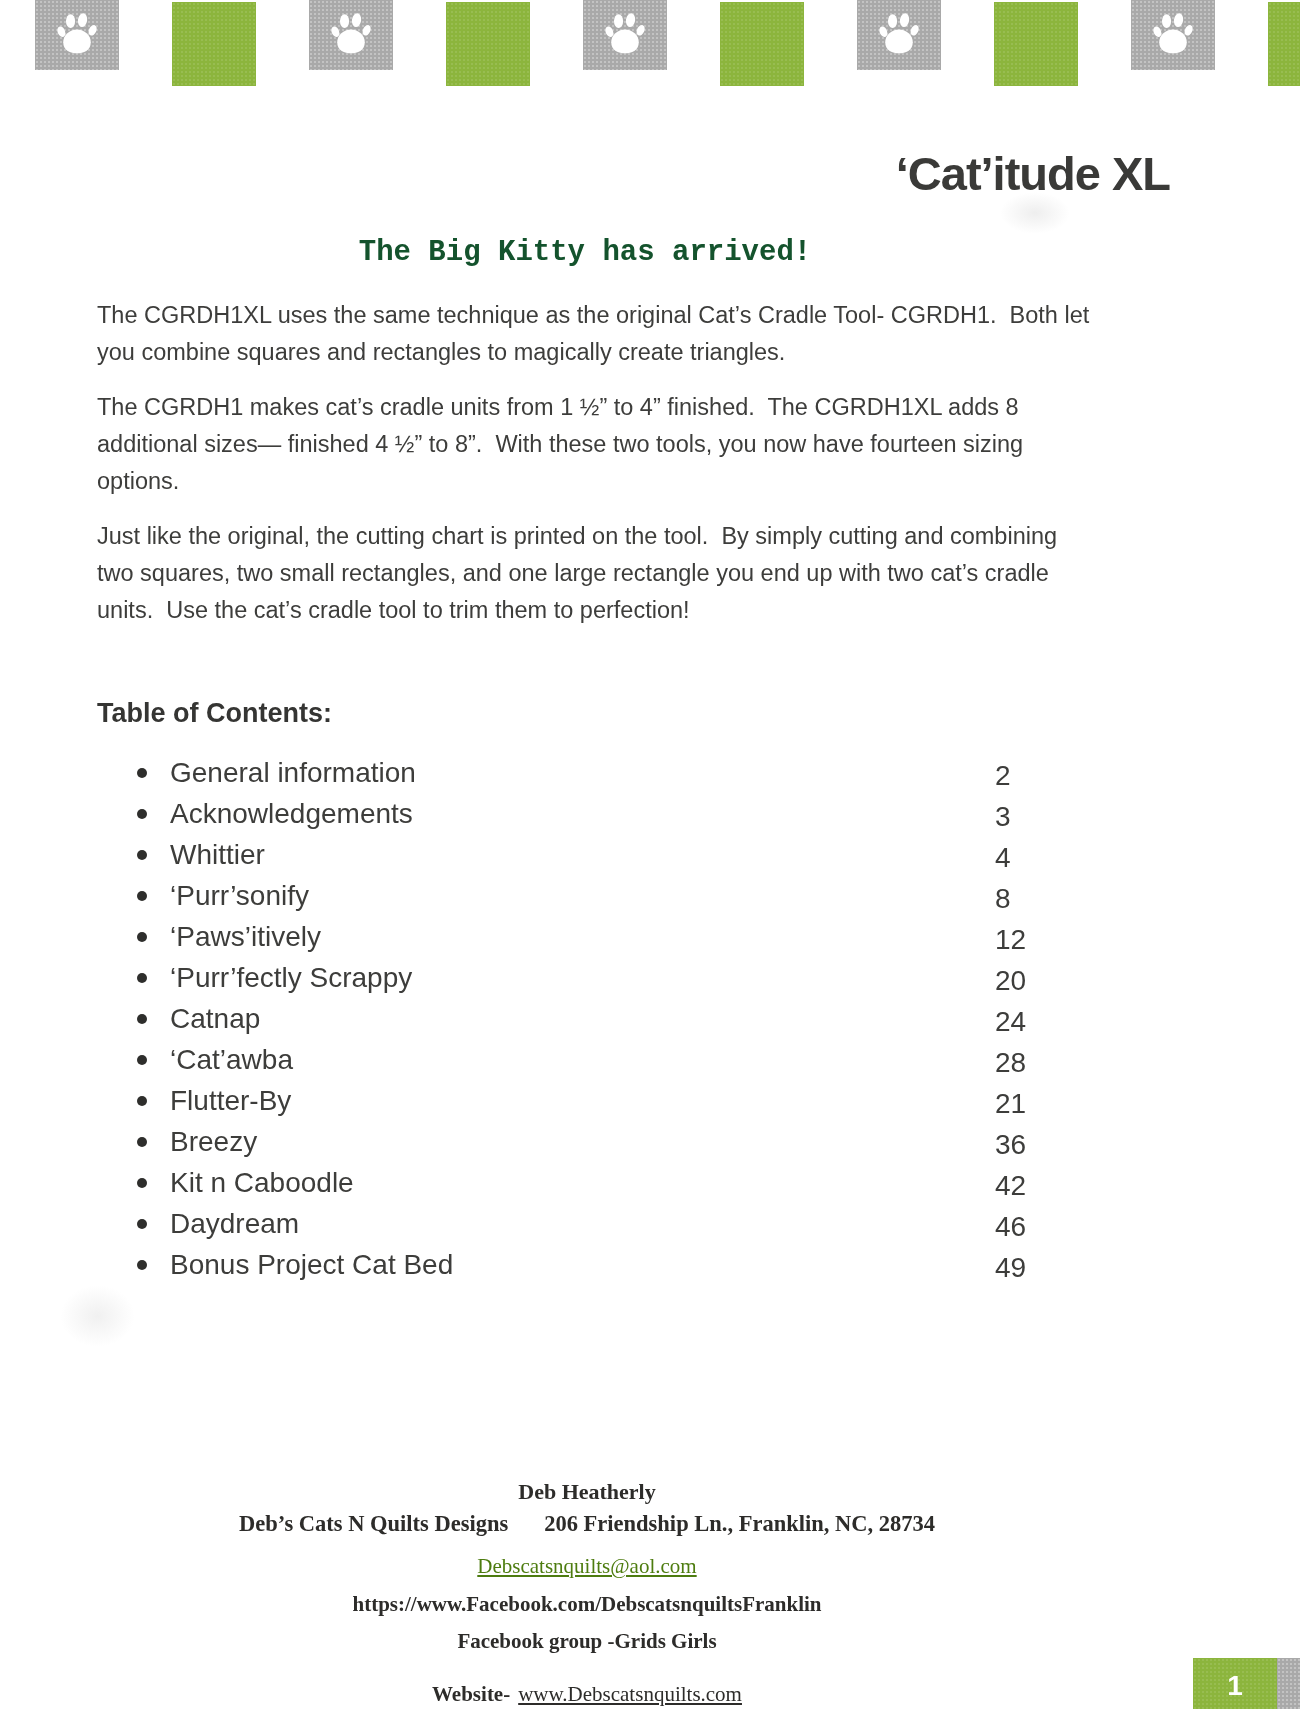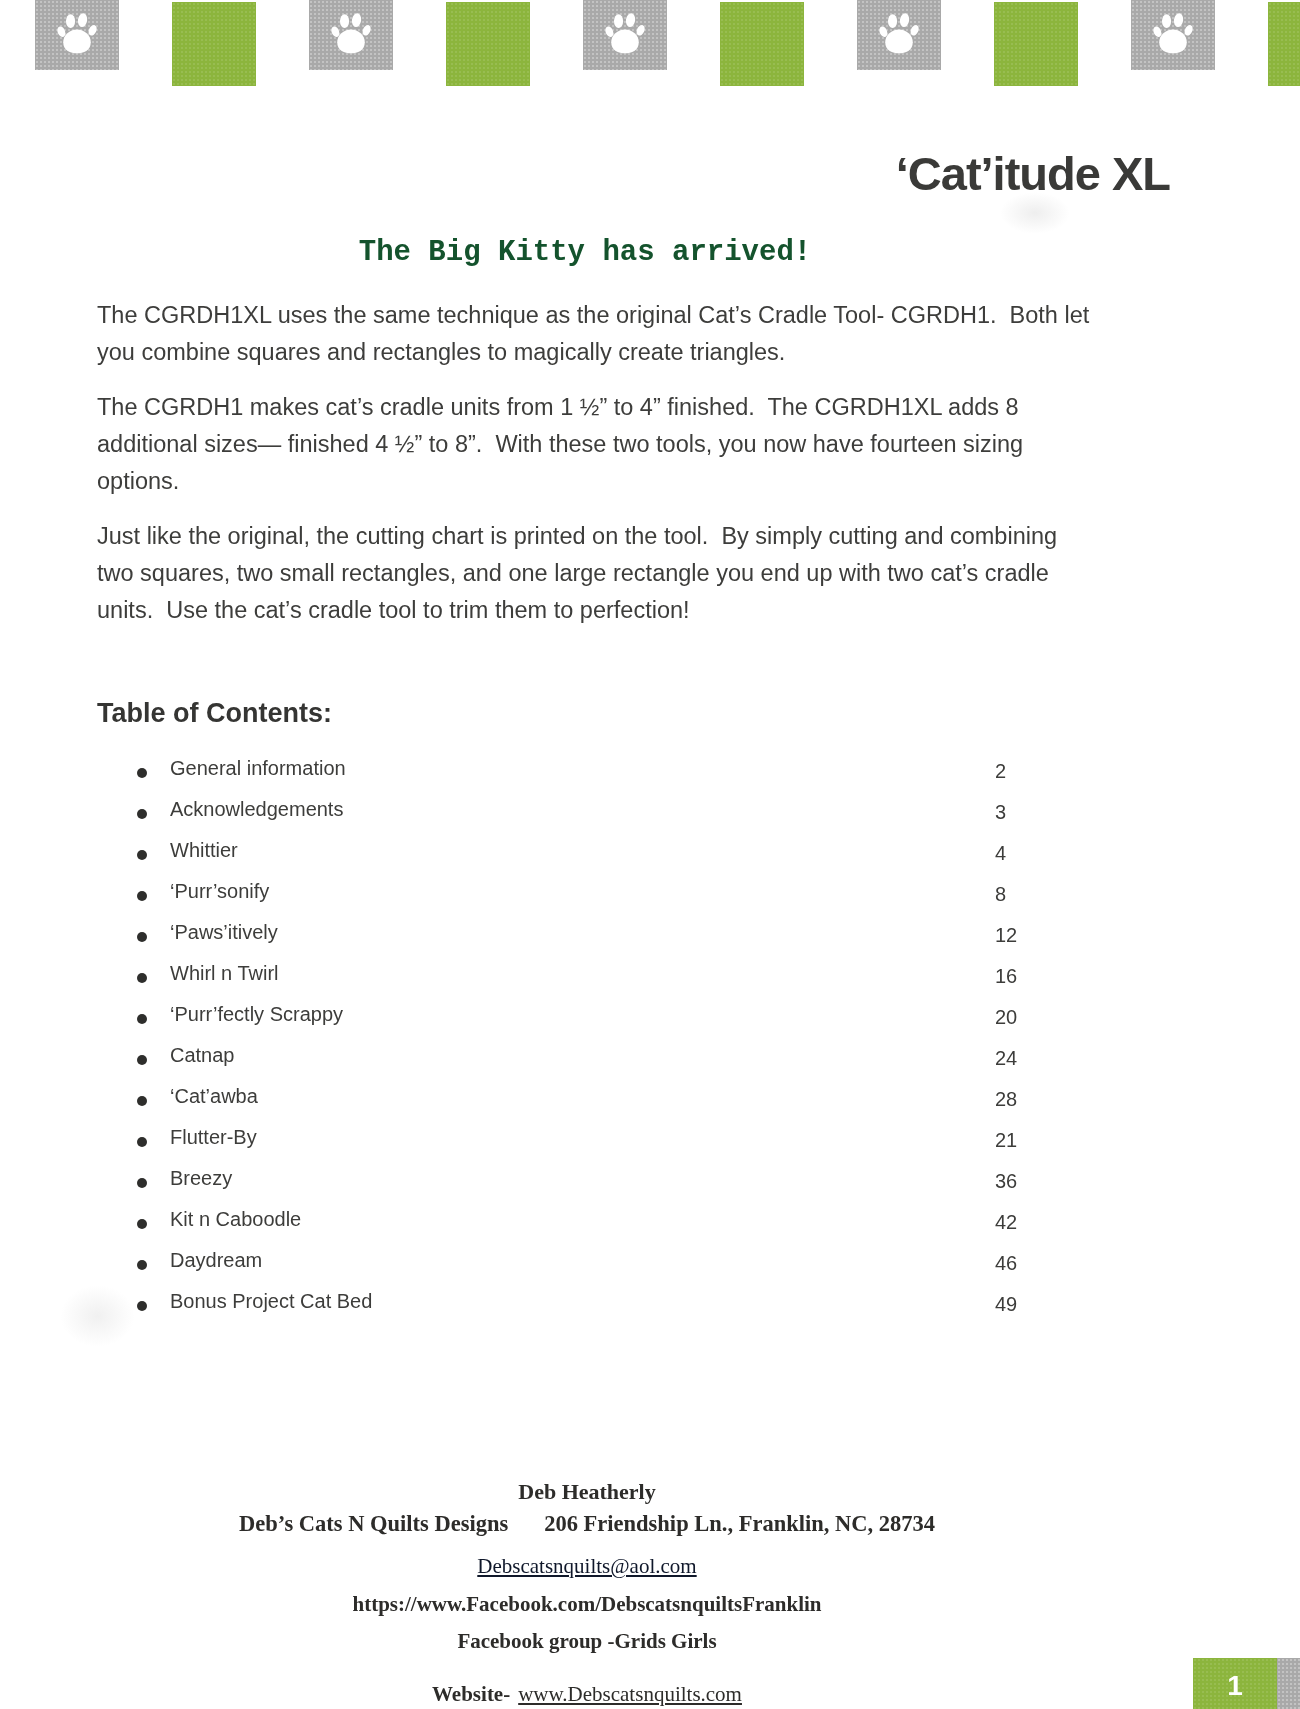--- a/index.html
+++ b/index.html
@@ -50,38 +50,38 @@
 
   
   .toc-heading{
     position:absolute;left:97px;top:698px;
     font-size:27px;font-weight:bold;color:#353533;
   }
   .toc{
     position:absolute;left:137px;top:757px;width:960px;
     list-style:none;margin:0;padding:0;
   }
-  .toc-row{position:relative;height:41px;font-size:20px;}
+  .toc-row{position:relative;height:41px;font-size:28px;}
   .toc-dot{
     position:absolute;left:0;top:11px;width:10px;height:10px;border-radius:50%;
     background:#2e2e2c;
   }
   .toc-label{position:absolute;left:33px;top:0;white-space:pre;}
   .toc-page{position:absolute;left:858px;top:3px;}
 
   
   .footer{
     position:absolute;left:0;top:1479px;width:1174px;text-align:center;
     font-family:"Liberation Serif", serif;color:#2d2c2a;
   }
   .f-author{font-size:22px;font-weight:bold;}
   .f-line2{font-size:22.5px;font-weight:bold;margin-top:6px;}
   .f-line2 .addr{margin-left:36px;}
   .f-email{margin-top:17px;font-size:21px;}
-  .f-email a{color:#0f172a;text-decoration:underline;}
+  .f-email a{color:#4d7c0f;text-decoration:underline;}
   .f-fb{margin-top:13px;font-size:21px;font-weight:bold;}
   .f-group{margin-top:12px;font-size:21px;font-weight:bold;}
   .f-web{margin-top:28px;font-size:21px;font-weight:bold;}
   .f-web a{font-weight:normal;color:#2d2c2a;text-decoration:underline;margin-left:8px;}
 
   
   .page-tab{
     position:absolute;left:1193px;top:1658px;width:84px;height:51px;
     background-color:#8cb53d;
     background-image:radial-gradient(rgba(255,255,255,0.10) 1px, transparent 1.3px);
@@ -204,25 +204,20 @@
       <span class="toc-label">‘Purr’sonify</span>
       <span class="toc-page">8</span>
     </li>
   <li class="toc-row">
       <span class="toc-dot"></span>
       <span class="toc-label">‘Paws’itively</span>
       <span class="toc-page">12</span>
     </li>
   <li class="toc-row">
       <span class="toc-dot"></span>
-      <span class="toc-label">Whirl n Twirl</span>
-      <span class="toc-page">16</span>
-    </li>
-  <li class="toc-row">
-      <span class="toc-dot"></span>
       <span class="toc-label">‘Purr’fectly Scrappy</span>
       <span class="toc-page">20</span>
     </li>
   <li class="toc-row">
       <span class="toc-dot"></span>
       <span class="toc-label">Catnap</span>
       <span class="toc-page">24</span>
     </li>
   <li class="toc-row">
       <span class="toc-dot"></span>

